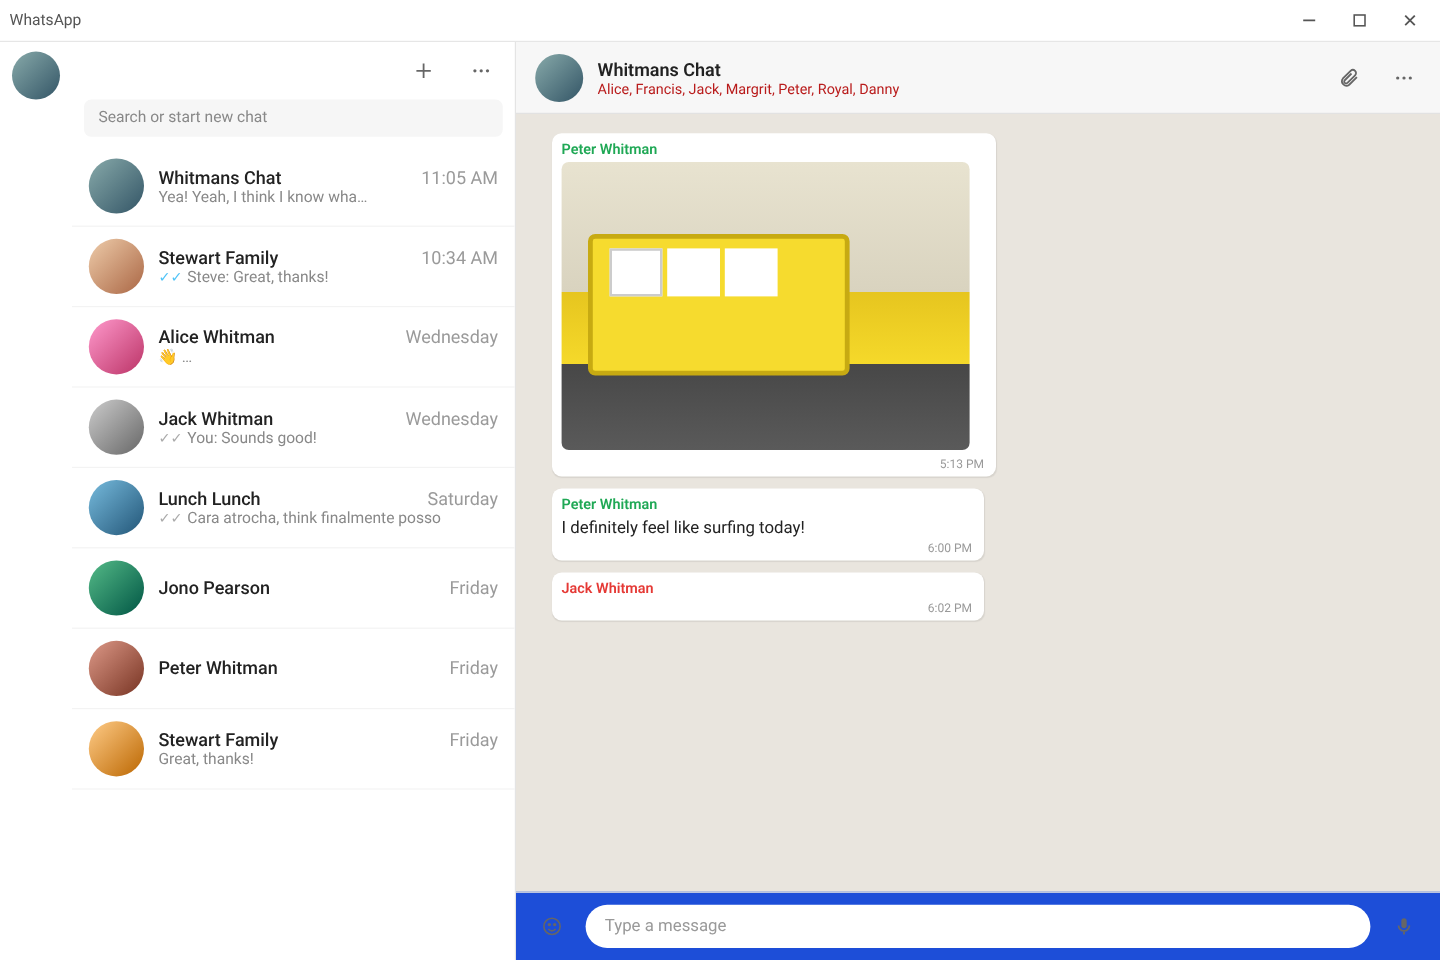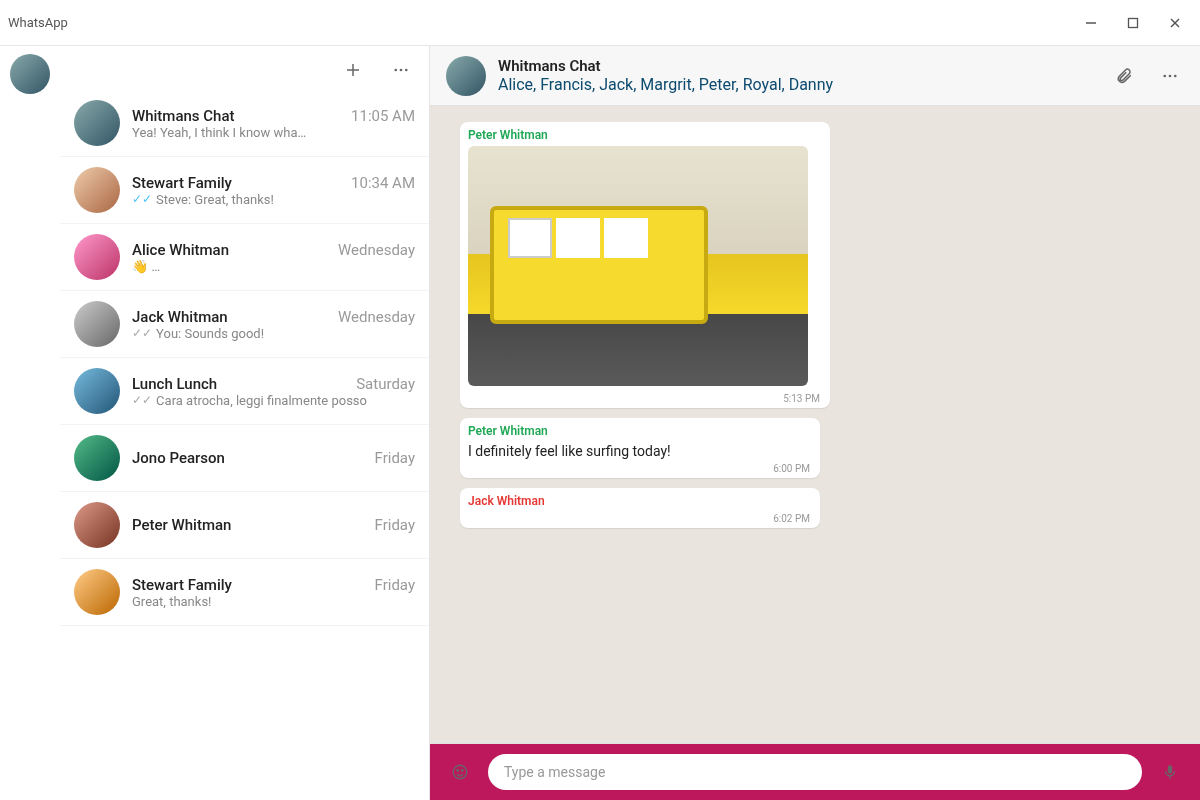--- a/index.html
+++ b/index.html
@@ -4,21 +4,21 @@
 <style>
   * { box-sizing: border-box; margin: 0; padding: 0; }
   body {
     font-family: -apple-system, BlinkMacSystemFont, "Segoe UI", Roboto, Helvetica, Arial, sans-serif;
     width: 1200px; height: 800px; overflow: hidden;
     background: #f0f0f0;
     display: flex; flex-direction: column;
   }
   
   .titlebar {
-    height: 46px; background: #fff; display:flex; align-items:center;
+    height: 35px; background: #fff; display:flex; align-items:center;
     padding: 0 8px; border-bottom:1px solid #e6e6e6;
     justify-content: space-between;
   }
   .titlebar-left { display:flex; align-items:center; gap:6px;}
   .titlebar-title { font-size:13px; color:#555;}
   .titlebar-right { display:flex; gap:8px; align-items:center;}
   .win-btn { width:34px; height:26px; display:flex; align-items:center; justify-content:center; color:#555;}
   .win-btn svg { width:12px; height:12px; }
   
   .app { flex:1; display:flex; min-height:0;}
@@ -41,21 +41,21 @@
   .chat-time { font-size:15px; color:#9a9a9a;}
   .chat-prev { font-size:13px; color:#888; white-space:nowrap; overflow:hidden; text-overflow:ellipsis; display:flex; align-items:center; gap:4px;}
   .tick { color:#4fc3f7; font-size:12px;}
   .tick.gray { color:#aaa;}
   
   .chatpane { flex:1; display:flex; flex-direction:column; background:#e9e5de; min-width:0;}
   .chat-header { height:60px; background:#f7f7f7; border-bottom:1px solid #e2e2e2; display:flex; align-items:center; padding:0 16px; gap:12px;}
   .chat-header .avatar { width:40px; height:40px;}
   .chat-header-info { flex:1; min-width:0;}
   .chat-header-name { font-size:15px; font-weight:600; color:#222;}
-  .chat-header-sub { font-size:16px; color:#0c4a6e; white-space:nowrap; overflow:hidden; text-overflow:ellipsis;}
+  .chat-header-sub { font-size:12px; color:#b91c1c; white-space:nowrap; overflow:hidden; text-overflow:ellipsis;}
   .chat-header-actions { display:flex; gap:18px; align-items:center;}
   .chat-body { flex:1; overflow-y:auto; padding:16px 60px 16px 30px; background:#e9e5de; background-image:radial-gradient(#dcd8d0 0.5px, transparent 0.5px); background-size:18px 18px;}
   .bubble { background:#fff; border-radius:8px; padding:6px 8px 16px; margin-bottom:10px; max-width:360px; box-shadow:0 1px 1px rgba(0,0,0,0.08); position:relative;}
   .bubble.out { background:#dcf8c6; margin-left:auto; max-width:300px;}
   .bubble .sender { font-size:12px; font-weight:600; margin-bottom:4px;}
   .bubble .msg { font-size:14px; color:#222; line-height:1.4;}
   .bubble .time { position:absolute; right:10px; bottom:4px; font-size:10px; color:#999;}
   .bubble.out .time { color:#7a9c6a;}
   .bubble .ticks { font-size:11px; margin-left:3px;}
   .img-placeholder {
@@ -66,21 +66,21 @@
   }
   .img-placeholder::before {
     content:""; position:absolute; left:22px; top:60px; width:210px; height:110px;
     background:#f6db2e; border:4px solid #c7aa12; border-radius:6px;
   }
   .img-placeholder::after {
     content:""; position:absolute; left:40px; top:72px; width:40px; height:36px;
     background:#fff; box-shadow:48px 0 #fff, 96px 0 #fff;
     border:2px solid #ccc;
   }
-  .chat-input { background:#be185d; padding:10px 16px; display:flex; align-items:center; gap:14px; border-top:1px solid #e2e2e2;}
+  .chat-input { background:#1d4ed8; padding:10px 16px; display:flex; align-items:center; gap:14px; border-top:1px solid #e2e2e2;}
   .chat-input-field { flex:1; background:#fff; border-radius:20px; padding:10px 16px; color:#999; font-size:14px;}
   .sender.peter { color:#1fa855;}
   .sender.jack { color:#e53935;}
   
   .av1{background:linear-gradient(135deg,#8aa,#356);}
   .av2{background:linear-gradient(135deg,#eca,#a64);}
   .av3{background:linear-gradient(135deg,#f9c,#b36);}
   .av4{background:linear-gradient(135deg,#ccc,#666);}
   .av5{background:linear-gradient(135deg,#7bd,#257);}
   .av6{background:linear-gradient(135deg,#5b8,#054);}
@@ -130,20 +130,21 @@
               </svg>
           </div>
           <div class="icon-btn">
             <svg viewBox="0 0 24 24">
                 <circle cx="5" cy="12" r="1.8" fill="currentColor"></circle>
                 <circle cx="12" cy="12" r="1.8" fill="currentColor"></circle>
                 <circle cx="19" cy="12" r="1.8" fill="currentColor"></circle>
               </svg>
           </div>
         </div>
+        <div class="searchbar">Search or start new chat</div>
 
         <div class="chatlist">
 
           <div class="chat-item">
             <div class="chat-av av1"></div>
             <div class="chat-txt">
               <div class="chat-row1">
                 <span class="chat-name">Whitmans Chat</span>
                 <span class="chat-time">11:05 AM</span>
               </div>
@@ -192,21 +193,21 @@
 
           <div class="chat-item">
             <div class="chat-av av5"></div>
             <div class="chat-txt">
               <div class="chat-row1">
                 <span class="chat-name">Lunch Lunch</span>
                 <span class="chat-time">Saturday</span>
               </div>
               <div class="chat-prev">
                   <span class="tick gray">✓✓</span>
-                  <span>Cara atrocha, leggi finalmente posso</span>
+                  <span>Cara atrocha, think finalmente posso</span>
                 </div>
             </div>
           </div>
 
           <div class="chat-item">
             <div class="chat-av av6"></div>
             <div class="chat-txt">
               <div class="chat-row1">
                 <span class="chat-name">Jono Pearson</span>
                 <span class="chat-time">Friday</span>

